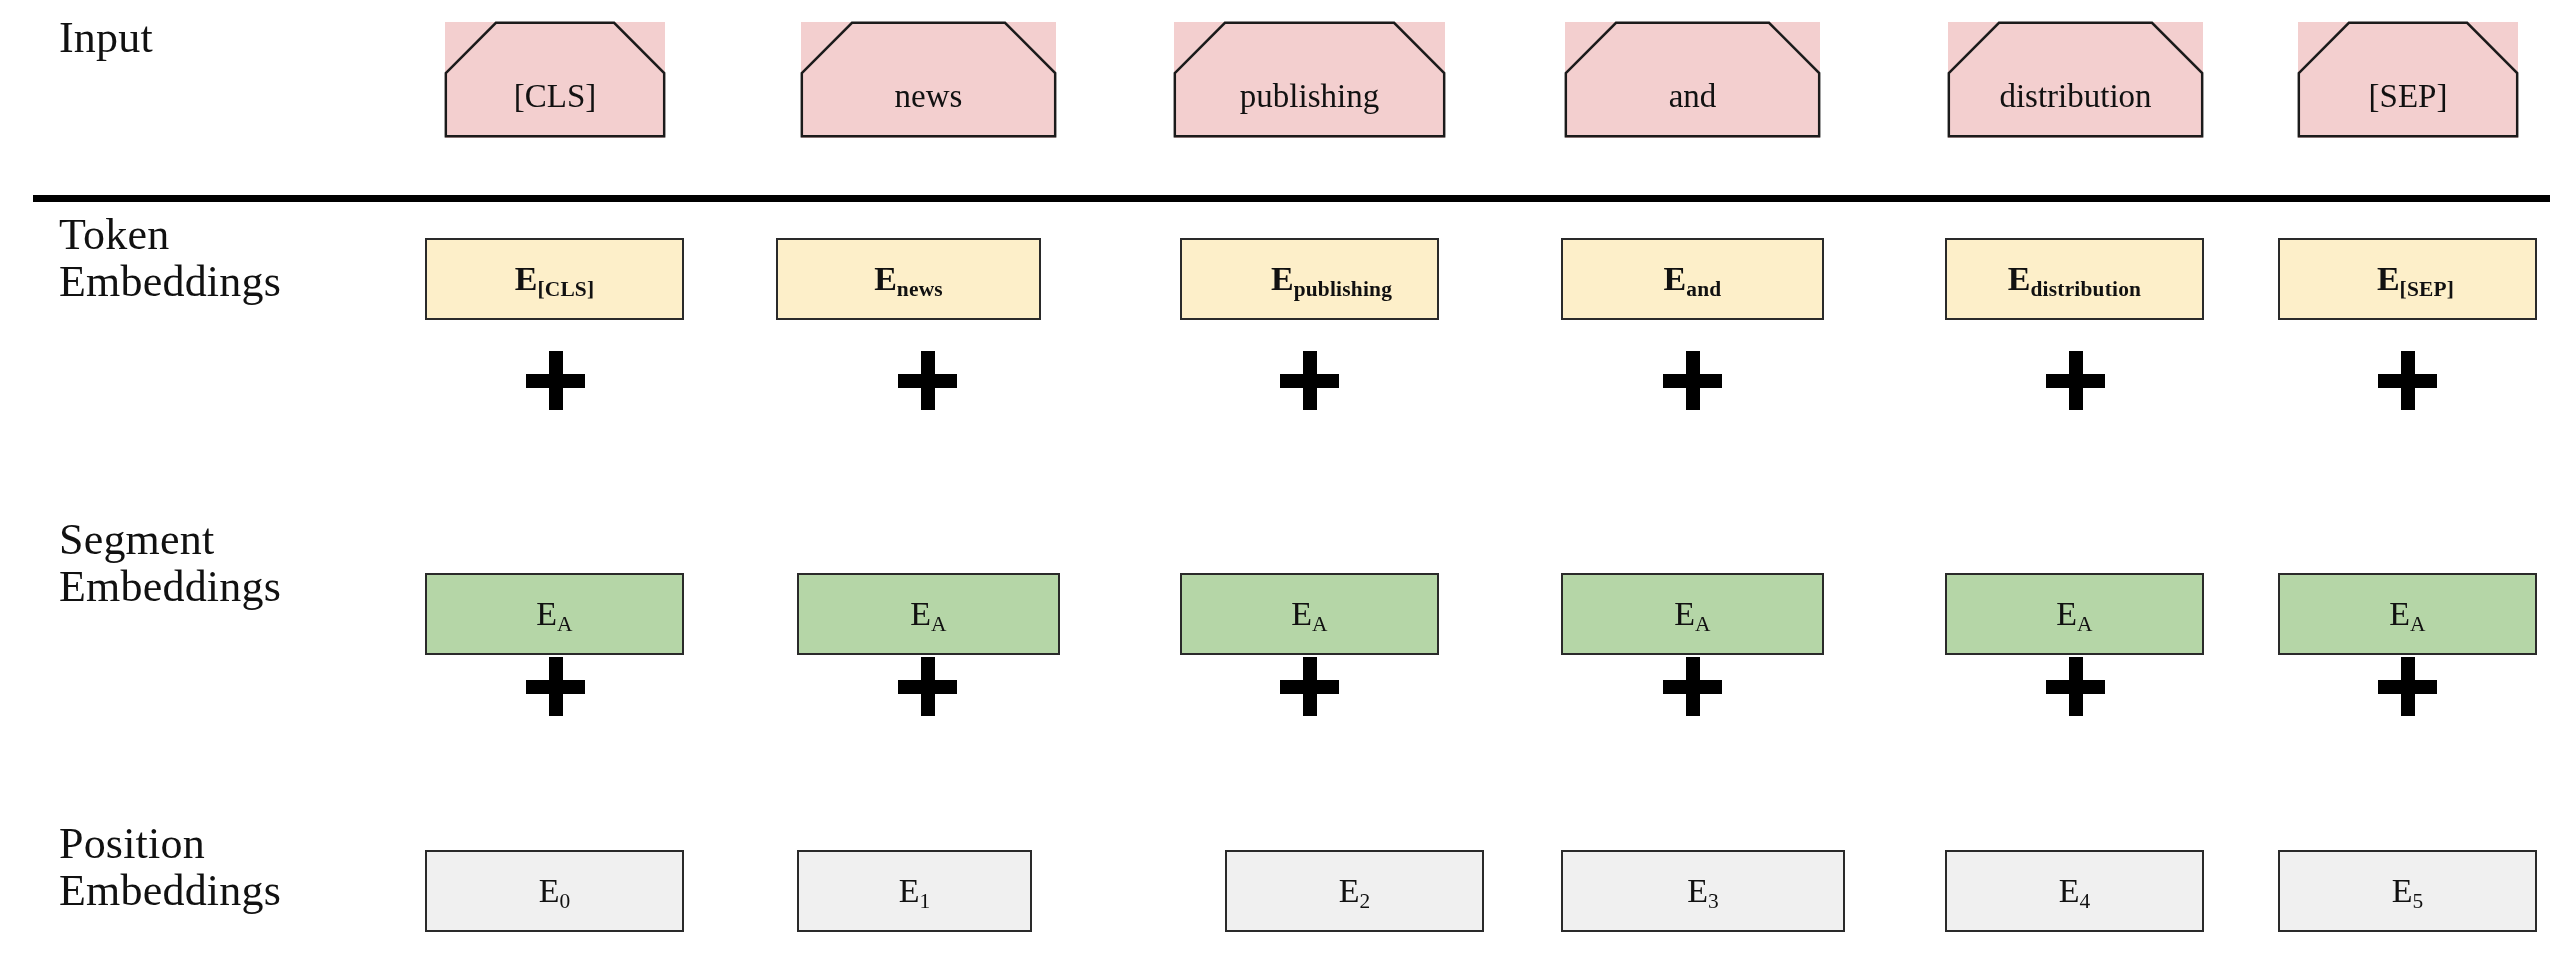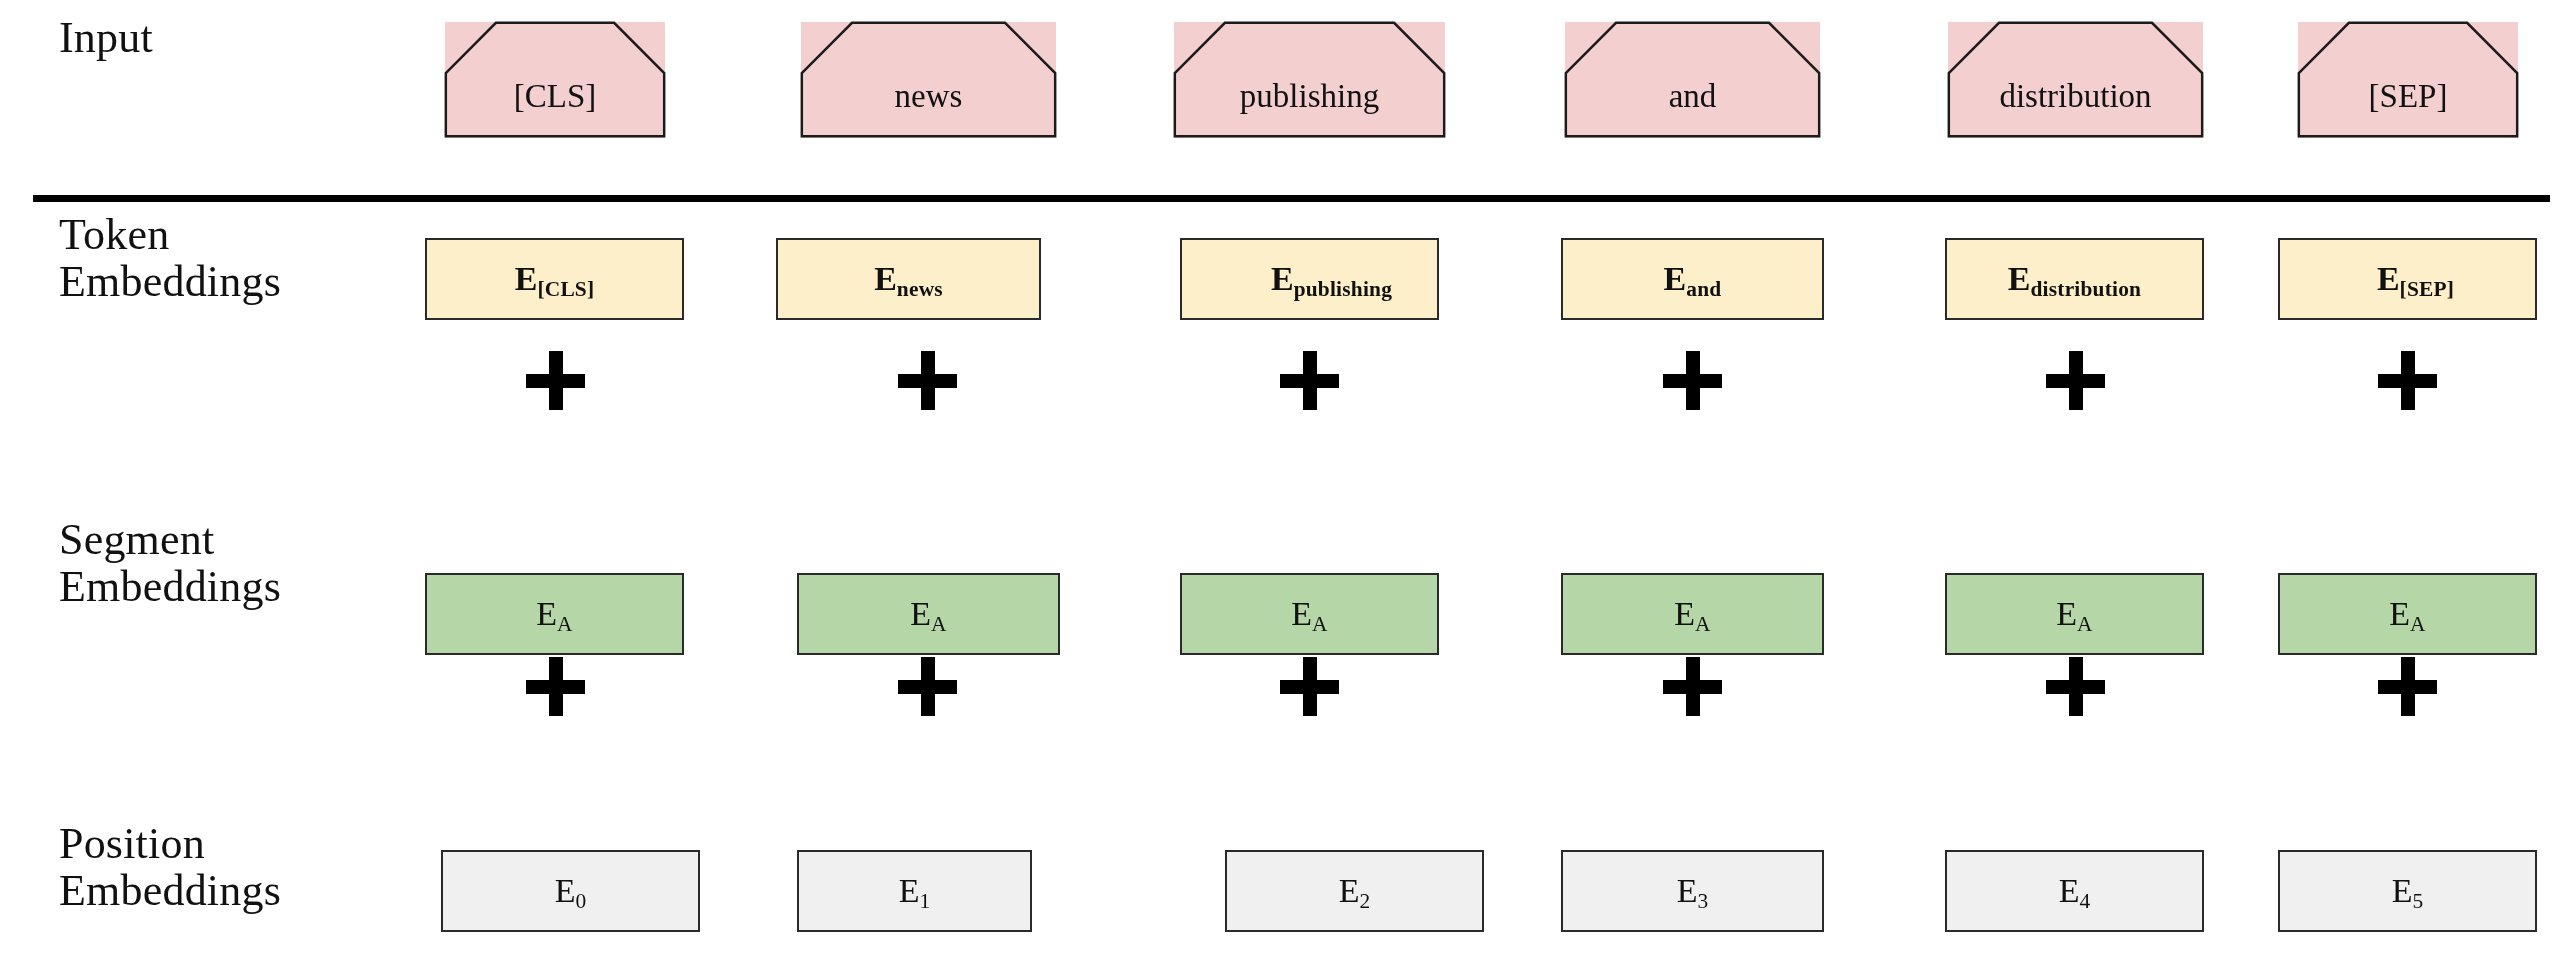--- a/index.html
+++ b/index.html
@@ -174,21 +174,21 @@
         <div class="bar-h"></div>
         <div class="bar-v"></div>
       </div>
       <div class="embed-box row-segment" style="left: 425px; width: 259px;">
         <span class="ebx">E<sub>A</sub></span>
       </div>
       <div class="plus plus-row-2" style="left: 526px;">
         <div class="bar-h"></div>
         <div class="bar-v"></div>
       </div>
-      <div class="embed-box row-position" style="left: 441px; width: 259px;">
+      <div class="embed-box row-position" style="left: 425px; width: 259px;">
         <span class="ebx">E<sub>0</sub></span>
       </div>
       <div class="token-shape" style="left: 801px; width: 255px;">
         <div class="shape-fill"></div>
         <div class="shape-outline">
           <svg viewBox="0 0 310 141" preserveAspectRatio="none">
             <polygon points="1,62 62,1 248,1 309,62 309,139 1,139" fill="none" stroke="#1b1b1b" stroke-width="3"></polygon>
           </svg>
         </div>
         <span class="token-text">news</span>
@@ -252,21 +252,21 @@
         <div class="bar-h"></div>
         <div class="bar-v"></div>
       </div>
       <div class="embed-box row-segment" style="left: 1561px; width: 263px;">
         <span class="ebx">E<sub>A</sub></span>
       </div>
       <div class="plus plus-row-2" style="left: 1663px;">
         <div class="bar-h"></div>
         <div class="bar-v"></div>
       </div>
-      <div class="embed-box row-position" style="left: 1561px; width: 263px;">
+      <div class="embed-box row-position" style="left: 1561px; width: 284px;">
         <span class="ebx">E<sub>3</sub></span>
       </div>
       <div class="token-shape" style="left: 1948px; width: 255px;">
         <div class="shape-fill"></div>
         <div class="shape-outline">
           <svg viewBox="0 0 310 141" preserveAspectRatio="none">
             <polygon points="1,62 62,1 248,1 309,62 309,139 1,139" fill="none" stroke="#1b1b1b" stroke-width="3"></polygon>
           </svg>
         </div>
         <span class="token-text">distribution</span>

